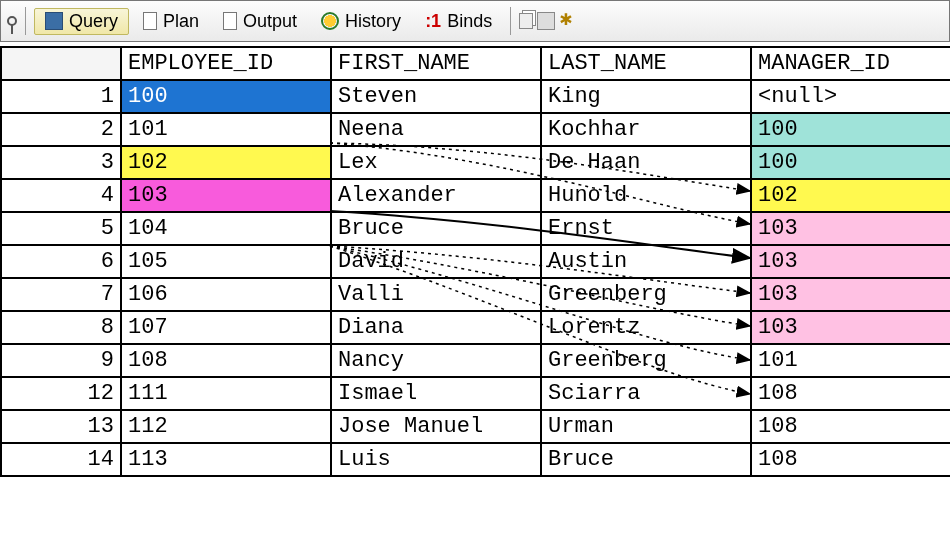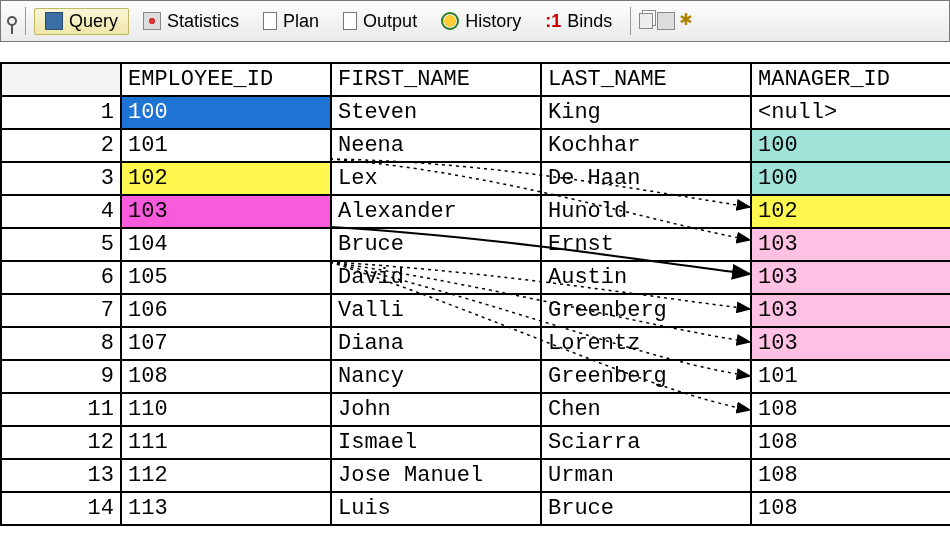--- a/index.html
+++ b/index.html
@@ -42,21 +42,21 @@
   .ico.pin { border:2px solid #555; width:10px;height:10px;border-radius:50%; position:relative;}
   .ico.pin::after{content:"";position:absolute;left:50%;top:100%;width:2px;height:10px;background:#555;transform:translateX(-50%);}
   .ico.grid { background:linear-gradient(#3b6ea5,#3b6ea5);border:1px solid #2a4d75;}
   .ico.stats { background:radial-gradient(circle,#d33 30%,transparent 31%),#ddd;border:1px solid #888;}
   .ico.doc { border:1px solid #777;background:#fff;width:14px;height:18px;}
   .ico.clock { border:2px solid #2a7a2a;border-radius:50%;background:radial-gradient(circle,#ffcc33 60%,transparent 61%);}
   .ico.copy { border:1px solid #888;background:#eee;width:14px;height:16px;box-shadow:3px -3px 0 -1px #fff,3px -3px 0 0 #888;}
   .ico.ins { background:#ddd;border:1px solid #888;}
   .ico.star { color:#b08000;font-size:16px;line-height:1;}
 
-  .grid-wrap { position:relative; margin-top:20px;}
+  .grid-wrap { position:relative; margin-top:4px;}
   table {
     border-collapse: collapse;
     width: 100%;
     table-layout: fixed;
   }
   col.rownum { width:120px; }
   col.emp { width:210px; }
   col.first { width:210px; }
   col.last { width:210px; }
   col.mgr { width:200px; }
@@ -97,24 +97,20 @@
 </style>
 </head>
 <body>
 
 <div class="toolbar">
   <span class="ico pin"></span>
   <div class="sep"></div>
   <div class="tb-btn active">
     <span class="ico grid"></span>
     <span>Query</span>
-  </div>
-  <div class="tb-btn">
-    <span class="ico stats"></span>
-    <span>Statistics</span>
   </div>
   <div class="tb-btn">
     <span class="ico doc"></span>
     <span>Plan</span>
   </div>
   <div class="tb-btn">
     <span class="ico doc"></span>
     <span>Output</span>
   </div>
   <div class="tb-btn">
@@ -207,27 +203,20 @@
           <td class="num hl-pink">103</td>
         </tr>
         <tr>
           <td class="rn">9</td>
           <td class="num ">108</td>
           <td class="txt">Nancy</td>
           <td class="txt">Greenberg</td>
           <td class="num ">101</td>
         </tr>
         <tr>
-          <td class="rn">11</td>
-          <td class="num ">110</td>
-          <td class="txt">John</td>
-          <td class="txt">Chen</td>
-          <td class="num ">108</td>
-        </tr>
-        <tr>
           <td class="rn">12</td>
           <td class="num ">111</td>
           <td class="txt">Ismael</td>
           <td class="txt">Sciarra</td>
           <td class="num ">108</td>
         </tr>
         <tr>
           <td class="rn">13</td>
           <td class="num ">112</td>
           <td class="txt">Jose Manuel</td>

